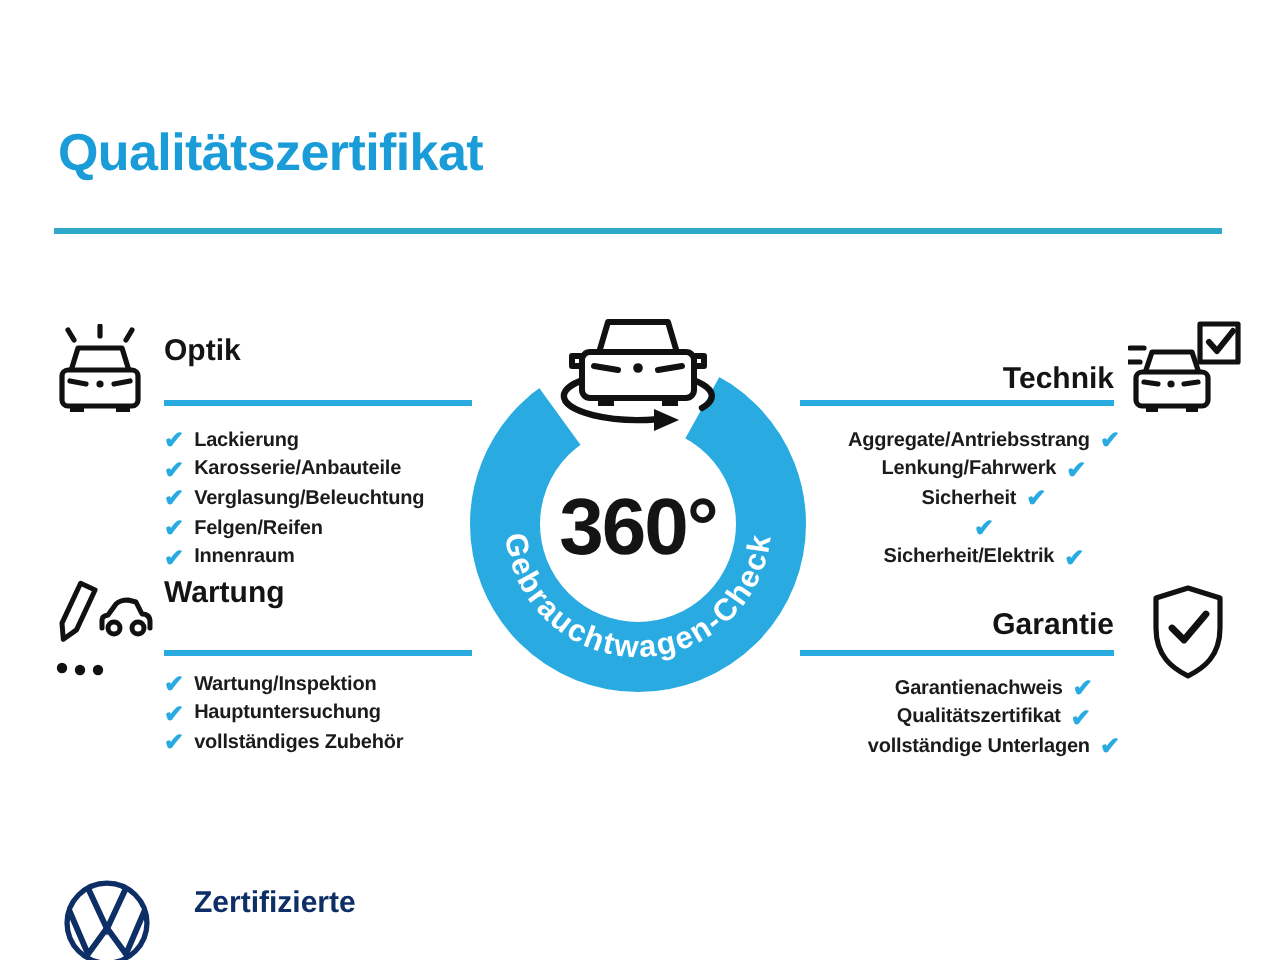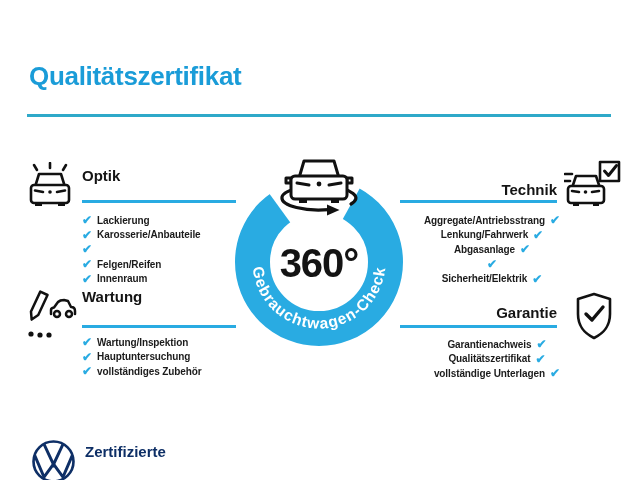--- a/index.html
+++ b/index.html
@@ -80,20 +80,21 @@
   <div class="row">
       <span class="chk">✔</span>
       <span class="txt">Lackierung</span>
     </div>
       <div class="row">
       <span class="chk">✔</span>
       <span class="txt">Karosserie/Anbauteile</span>
     </div>
       <div class="row">
       <span class="chk">✔</span>
+      <span class="txt">Verglasung/Beleuchtung</span>
     </div>
       <div class="row">
       <span class="chk">✔</span>
       <span class="txt">Felgen/Reifen</span>
     </div>
       <div class="row">
       <span class="chk">✔</span>
       <span class="txt">Innenraum</span>
     </div>
     </div>
@@ -120,21 +121,21 @@
 
   <div class="row">
       <span class="txt">Aggregate/Antriebsstrang</span>
       <span class="chk">✔</span>
     </div>
       <div class="row">
       <span class="txt">Lenkung/Fahrwerk</span>
       <span class="chk">✔</span>
     </div>
       <div class="row">
-      <span class="txt">Abgasanlage</span>
+      <span class="txt">Sicherheit</span>
       <span class="chk">✔</span>
     </div>
       <div class="row">
       <span class="chk">✔</span>
     </div>
       <div class="row">
       <span class="txt">Sicherheit/Elektrik</span>
       <span class="chk">✔</span>
     </div>
     </div>
@@ -196,17 +197,17 @@
     </div>
     </div>
 
   <svg class="abs" style="left:30px;top:406px" width="47" height="47" viewBox="-24 -24 48 48">
     <g stroke="#0e2f66" fill="none">
       <circle cx="0" cy="0" r="20.4" stroke-width="2.7"></circle>
       <path d="M-9.6,-17.6 L0,3 L9.6,-17.6" stroke-width="3"></path>
       <path d="M-19.3,-6.5 L-9.7,15.9 L0,2.6 L9.7,15.9 L19.3,-6.5" stroke-width="3"></path>
     </g>
   </svg>
-  <div class="abs" style="left:85px;top:412px">
+  <div class="abs" style="left:97px;top:412px">
     <div class="brand-text">Zertifizierte</div>
   </div>
 
 </div>
 
 </body></html>

